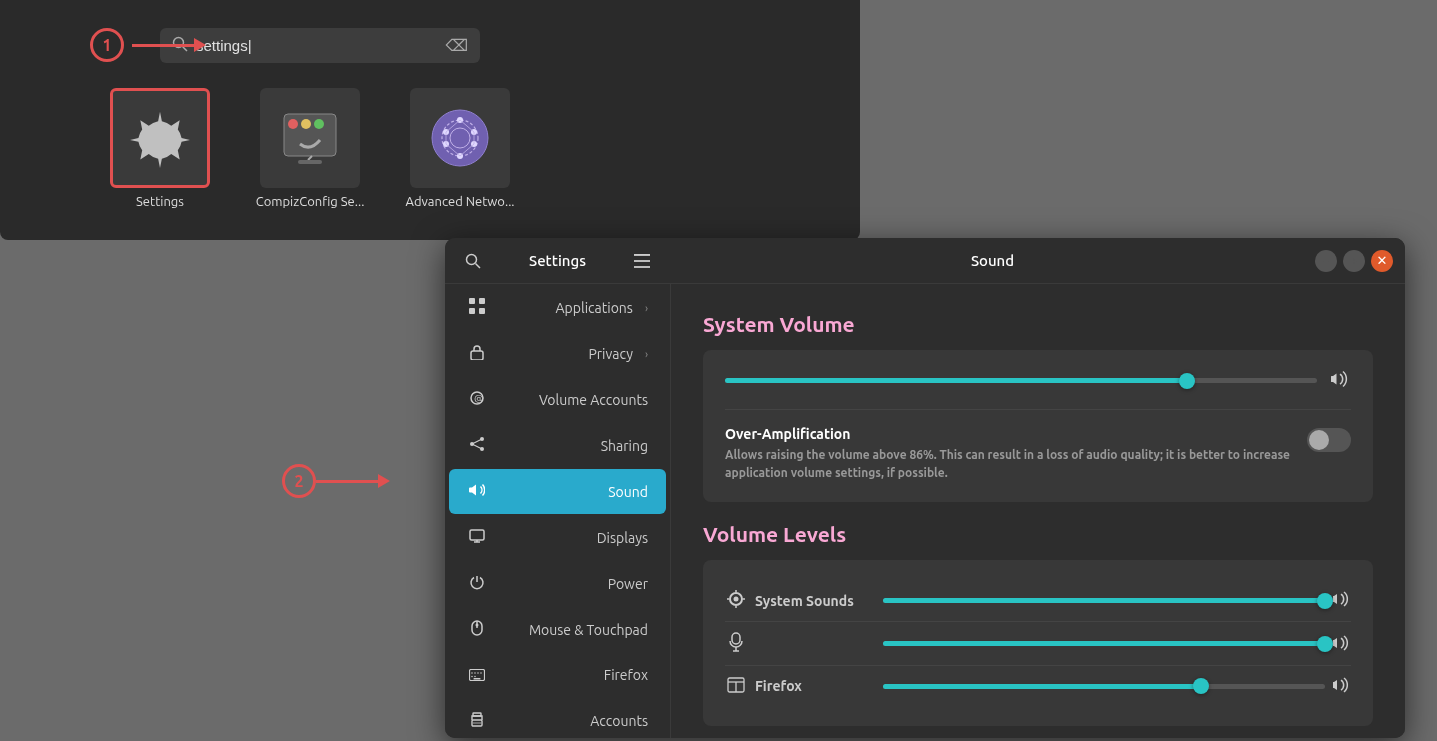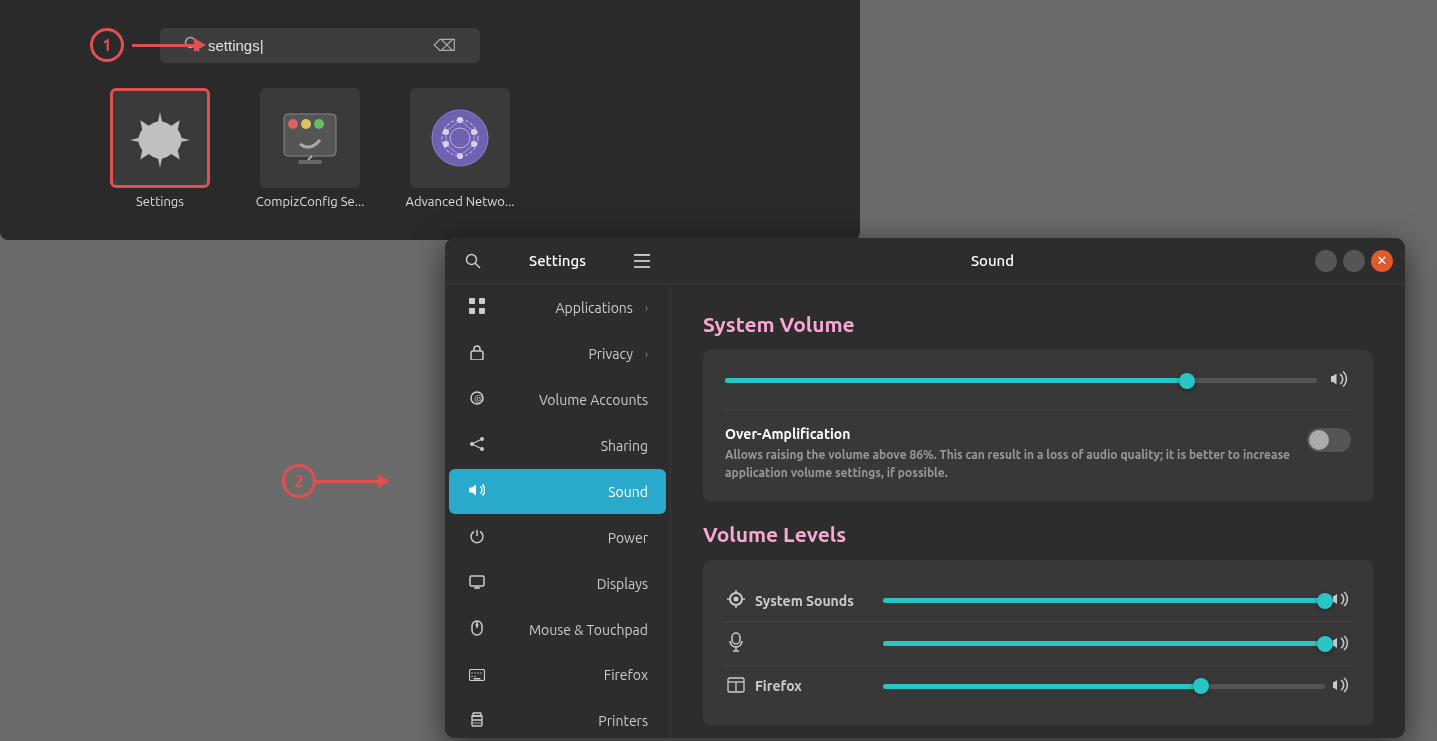--- a/index.html
+++ b/index.html
@@ -22,21 +22,21 @@
       border-radius: 0 0 8px 8px;
     }
 
     .search-bar {
       position: absolute;
       top: 28px; left: 160px;
       display: flex;
       align-items: center;
       background: #3d3d3d;
       border-radius: 6px;
-      padding: 8px 24px;
+      padding: 8px 12px;
       width: 320px;
       gap: 8px;
     }
     .search-bar input {
       background: transparent;
       border: none;
       outline: none;
       color: #e0e0e0;
       font-size: 15px;
       width: 100%;
@@ -538,36 +538,36 @@
           <path d="M11.5 4.5a5 5 0 0 1 0 7" stroke="#fff" stroke-width="1.5" fill="none"></path>
           <path d="M13.5 2.5a8 8 0 0 1 0 11" stroke="#fff" stroke-width="1.5" fill="none"></path>
         </svg>
       </span>
       <span class="item-label">Sound</span>
     </div>
 
     <div class="sidebar-item">
       <span class="item-icon">
         <svg width="16" height="16" viewBox="0 0 16 16" fill="none" stroke="#ccc" stroke-width="1.5">
-          <path d="M8 2v6"></path>
-          <path d="M5 3.5A6 6 0 1 0 11 3.5"></path>
-        </svg>
-      </span>
-      <span class="item-label">Power</span>
-    </div>
-
-    <div class="sidebar-item">
-      <span class="item-icon">
-        <svg width="16" height="16" viewBox="0 0 16 16" fill="none" stroke="#ccc" stroke-width="1.5">
           <rect x="1" y="2" width="14" height="10" rx="1.5"></rect>
           <line x1="5" y1="14" x2="11" y2="14" stroke="#ccc"></line>
           <line x1="8" y1="12" x2="8" y2="14" stroke="#ccc"></line>
         </svg>
       </span>
       <span class="item-label">Displays</span>
+    </div>
+
+    <div class="sidebar-item">
+      <span class="item-icon">
+        <svg width="16" height="16" viewBox="0 0 16 16" fill="none" stroke="#ccc" stroke-width="1.5">
+          <path d="M8 2v6"></path>
+          <path d="M5 3.5A6 6 0 1 0 11 3.5"></path>
+        </svg>
+      </span>
+      <span class="item-label">Power</span>
     </div>
 
     <div class="sidebar-item">
       <span class="item-icon">
         <svg width="14" height="16" viewBox="0 0 14 16" fill="none" stroke="#ccc" stroke-width="1.5">
           <rect x="2" y="1" width="10" height="14" rx="5"></rect>
           <line x1="7" y1="1" x2="7" y2="8" stroke="#ccc"></line>
           <circle cx="7" cy="5" r="1.5" fill="#ccc" stroke="none"></circle>
         </svg>
       </span>
@@ -592,21 +592,21 @@
 
     <div class="sidebar-item">
       <span class="item-icon">
         <svg width="16" height="16" viewBox="0 0 16 16" fill="none" stroke="#ccc" stroke-width="1.4">
           <rect x="3" y="9" width="10" height="6" rx="1"></rect>
           <path d="M3 9V5H13V9"></path>
           <rect x="4" y="2" width="8" height="3" rx="0.5"></rect>
           <line x1="4" y1="12" x2="12" y2="12" stroke="#ccc" stroke-width="0.8"></line>
         </svg>
       </span>
-      <span class="item-label">Printers</span>
+      <span class="item-label">Accounts</span>
     </div>
   </div>
 
   <div style="width:1px; background:#3a3a3a; margin-top:46px;"></div>
 
   <div class="main-content">
 
     <div class="section-title">System Volume</div>
     <div class="card">
 

